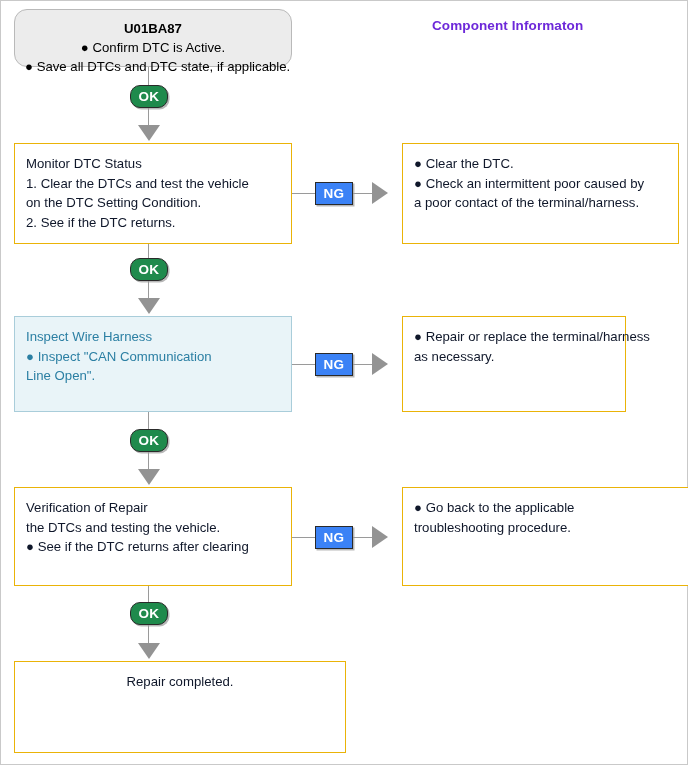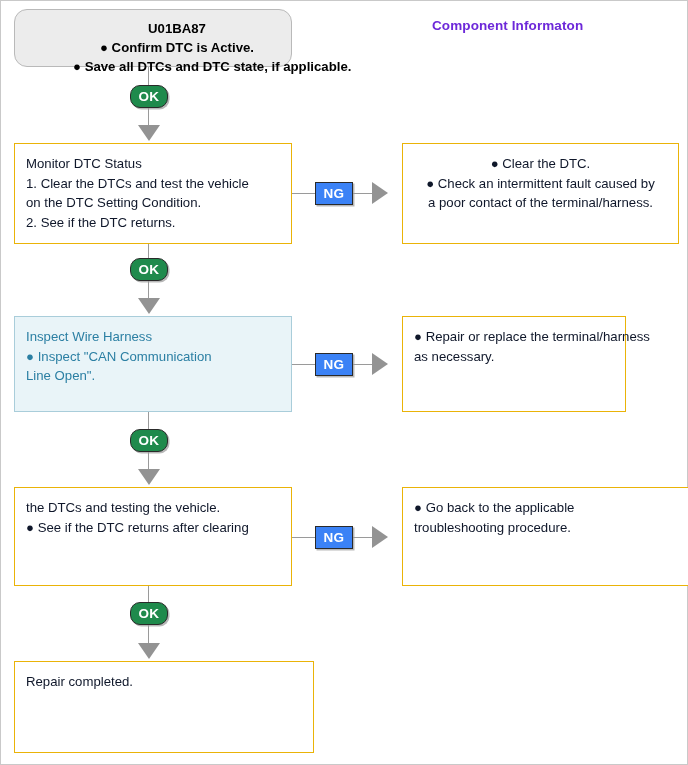--- a/index.html
+++ b/index.html
@@ -50,23 +50,23 @@
   .flow-box .line { white-space: nowrap; }
 
   .flow-box.start {
     border-radius: 13px;
     background: #ececec;
     border: 1px solid #b9b9b9;
     color: #000000;
     text-align: center;
     padding: 9px 10px;
   }
-  .flow-box.start .line { font-size: 13.2px; line-height: 19px; margin-left: 48px; }
+  .flow-box.start .line { font-size: 13.2px; line-height: 19px; }
   .flow-box.start .line.code { font-weight: bold; }
-  .flow-box.start .line.bullet { font-weight: bold; }
+  .flow-box.start .line.bullet { font-weight: normal; }
 
   .flow-box.highlight {
     background: #e9f4f8;
     border: 1px solid #a9cdda;
     color: #2b7fa3;
   }
 
   
   .badge {
     border: 1px solid #2a2a2a;
@@ -127,23 +127,23 @@
     <div class="line">Monitor DTC Status</div>
     <div class="line">1. Clear the DTCs and test the vehicle</div>
     <div class="line">on the DTC Setting Condition.</div>
     <div class="line">2. See if the DTC returns.</div>
   </div>
 
   <div class="abs hline" style="left:291px; top:192px; width:23px;"></div>
   <div class="abs badge ng" style="left:314px; top:181px; width:38px; height:23px;">NG</div>
   <div class="abs hline" style="left:352px; top:192px; width:19px;"></div>
   <div class="abs arrow-right" style="left:371px; top:181px;"></div>
-  <div class="abs flow-box" style="left:401px; top:142px; width:277px; height:101px;text-align:center;">
+  <div class="abs flow-box" style="left:401px; top:142px; width:277px; height:101px;">
     <div class="line">● Clear the DTC.</div>
-    <div class="line">● Check an intermittent fault caused by</div>
+    <div class="line">● Check an intermittent poor caused by</div>
     <div class="line">a poor contact of the terminal/harness.</div>
   </div>
 
   <div class="abs vline" style="left:147px; top:243px; height:14px;"></div>
   <div class="abs badge ok" style="left:129px; top:257px; width:38px; height:23px;">OK</div>
   <div class="abs vline" style="left:147px; top:280px; height:17px;"></div>
   <div class="abs arrow-down" style="left:137px; top:297px;"></div>
 
   <div class="abs flow-box highlight" style="left:13px; top:315px; width:278px; height:96px;">
     <div class="line">Inspect Wire Harness</div>
@@ -159,35 +159,36 @@
     <div class="line">● Repair or replace the terminal/harness</div>
     <div class="line">as necessary.</div>
   </div>
 
   <div class="abs vline" style="left:147px; top:411px; height:17px;"></div>
   <div class="abs badge ok" style="left:129px; top:428px; width:38px; height:23px;">OK</div>
   <div class="abs vline" style="left:147px; top:451px; height:17px;"></div>
   <div class="abs arrow-down" style="left:137px; top:468px;"></div>
 
   <div class="abs flow-box" style="left:13px; top:486px; width:278px; height:99px;">
+    <div class="line">Verification of Repair</div>
     <div class="line">the DTCs and testing the vehicle.</div>
     <div class="line">● See if the DTC returns after clearing</div>
   </div>
 
   <div class="abs hline" style="left:291px; top:536px; width:23px;"></div>
   <div class="abs badge ng" style="left:314px; top:525px; width:38px; height:23px;">NG</div>
   <div class="abs hline" style="left:352px; top:536px; width:19px;"></div>
   <div class="abs arrow-right" style="left:371px; top:525px;"></div>
   <div class="abs flow-box" style="left:401px; top:486px; width:288px; height:99px;">
     <div class="line">● Go back to the applicable</div>
     <div class="line">troubleshooting procedure.</div>
   </div>
 
   <div class="abs vline" style="left:147px; top:585px; height:16px;"></div>
   <div class="abs badge ok" style="left:129px; top:601px; width:38px; height:23px;">OK</div>
   <div class="abs vline" style="left:147px; top:624px; height:18px;"></div>
   <div class="abs arrow-down" style="left:137px; top:642px;"></div>
 
-  <div class="abs flow-box" style="left:13px; top:660px; width:300px; height:92px;">
+  <div class="abs flow-box" style="left:13px; top:660px; width:332px; height:92px;text-align:center;">
     <div class="line">Repair completed.</div>
   </div>
 
 </div>
 
 </body></html>

